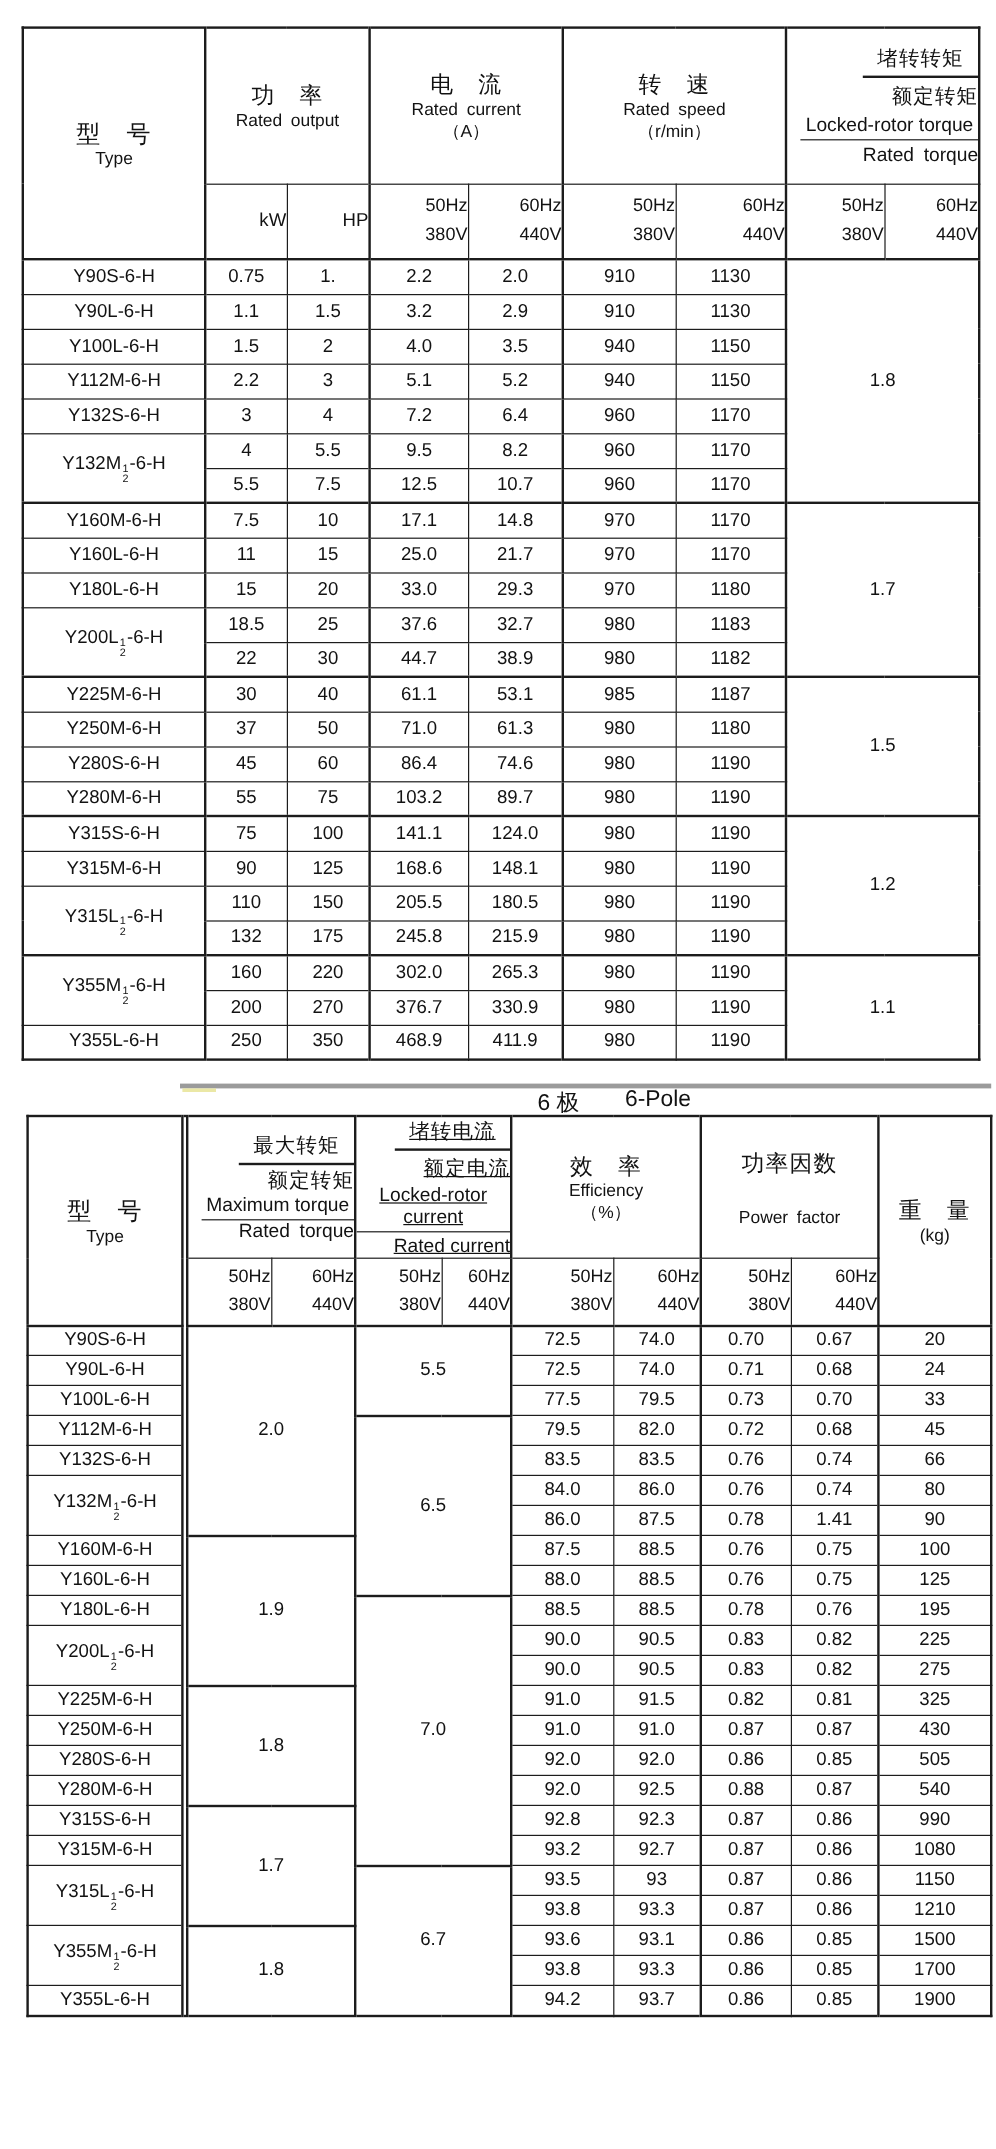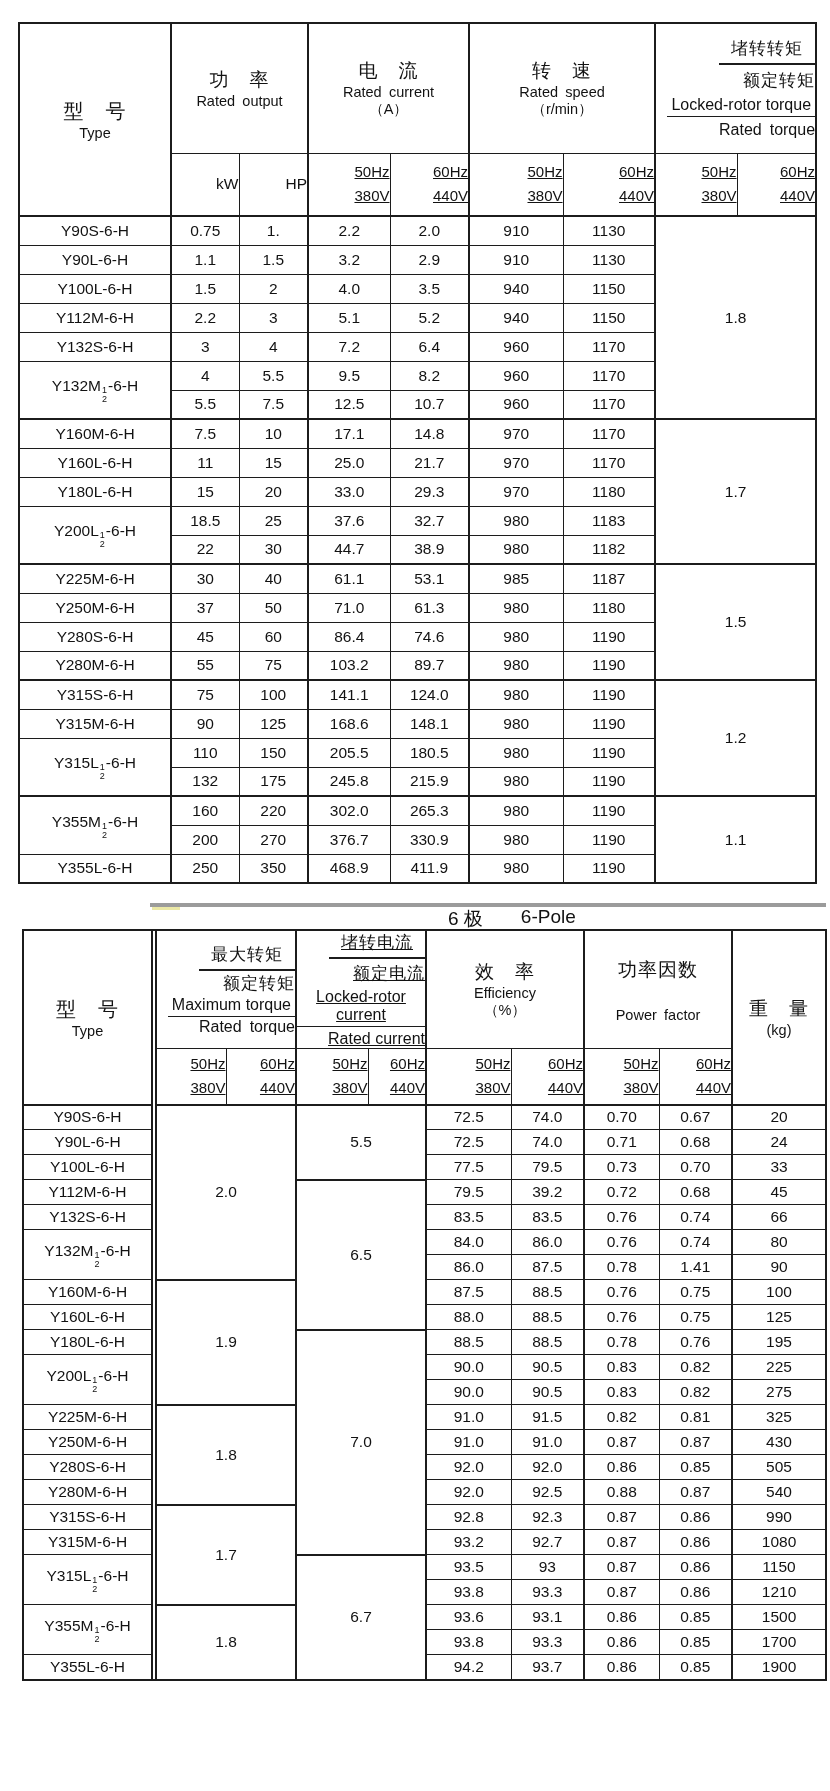--- a/index.html
+++ b/index.html
@@ -25,21 +25,21 @@
   
   .zh{font-size:19px;letter-spacing:1px;}
   .zh2{font-size:17px;letter-spacing:1px;}
   .en{font-size:14.5px;}
   .en2{font-size:16px;}
   .unit{font-size:14.5px;}
   .hcell{display:flex;flex-direction:column;justify-content:space-evenly;height:100%;align-items:center;}
   .hcell4{display:flex;flex-direction:column;justify-content:center;gap:4px;height:100%;align-items:flex-end;}
   .u{border-bottom:2px solid #1c1c1c;padding:0 12px 3px;}
   .u2{border-bottom:1.5px solid #1c1c1c;padding:0 4px 2px;}
-  .freq div{line-height:1.65;font-size:15px;text-decoration:underline;}
+  .freq div{line-height:1.65;font-size:15px;}
   .typehead{font-size:15.5px;}
   .typehead .zh{font-size:20px;}
   
   .stk{display:inline-flex;flex-direction:column;align-items:center;font-size:9px;
        line-height:1;transform:translateY(2px);margin:0 1px;font-style:normal;}
   .stk span:first-child{margin-bottom:0px;}
   .tname{font-size:15.5px;}
   
   #divline{position:absolute;left:150px;top:903px;width:676px;height:4px;background:#9b9b9b;}
   #divmark{position:absolute;left:152px;top:907px;width:28px;height:3px;background:#e8e497;opacity:.85;}
@@ -479,21 +479,21 @@
         <td>79.5</td>
         <td class="bl2">0.73</td>
         <td>0.70</td>
         <td class="bl2">33</td>
       </tr>
       <tr>
         <td class="tname br2" rowspan="1">Y112M-6-H</td>
         <td class="g"></td>
         <td class="bl2 bt" colspan="2" rowspan="6">6.5</td>
         <td class="bl2">79.5</td>
-        <td>39.2</td>
+        <td>82.0</td>
         <td class="bl2">0.72</td>
         <td>0.68</td>
         <td class="bl2">45</td>
       </tr>
       <tr>
         <td class="tname br2" rowspan="1">Y132S-6-H</td>
         <td class="g"></td>
         <td class="bl2">83.5</td>
         <td>83.5</td>
         <td class="bl2">0.76</td>

